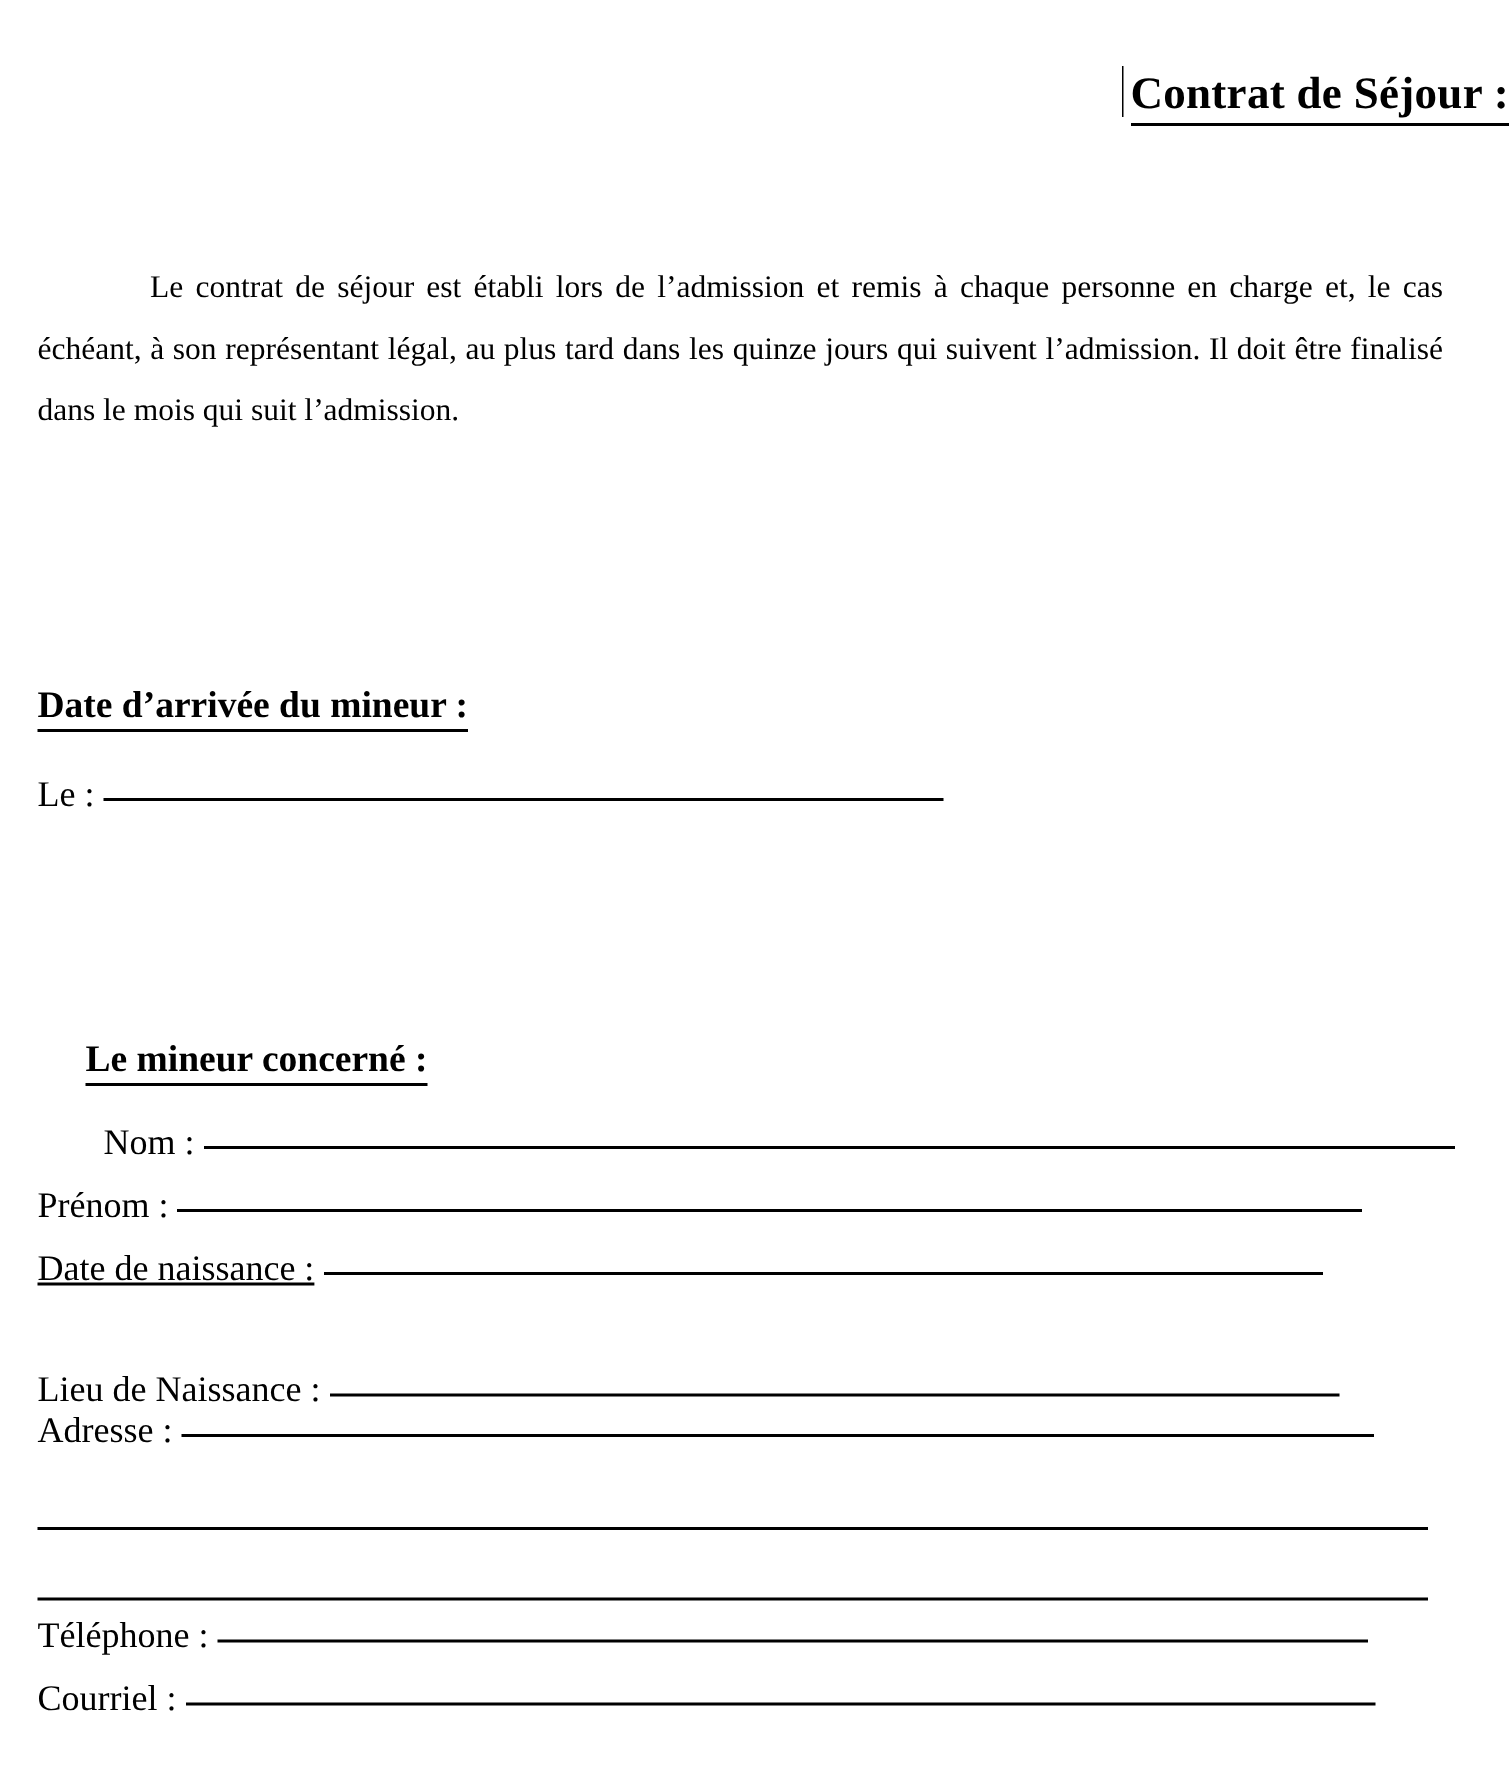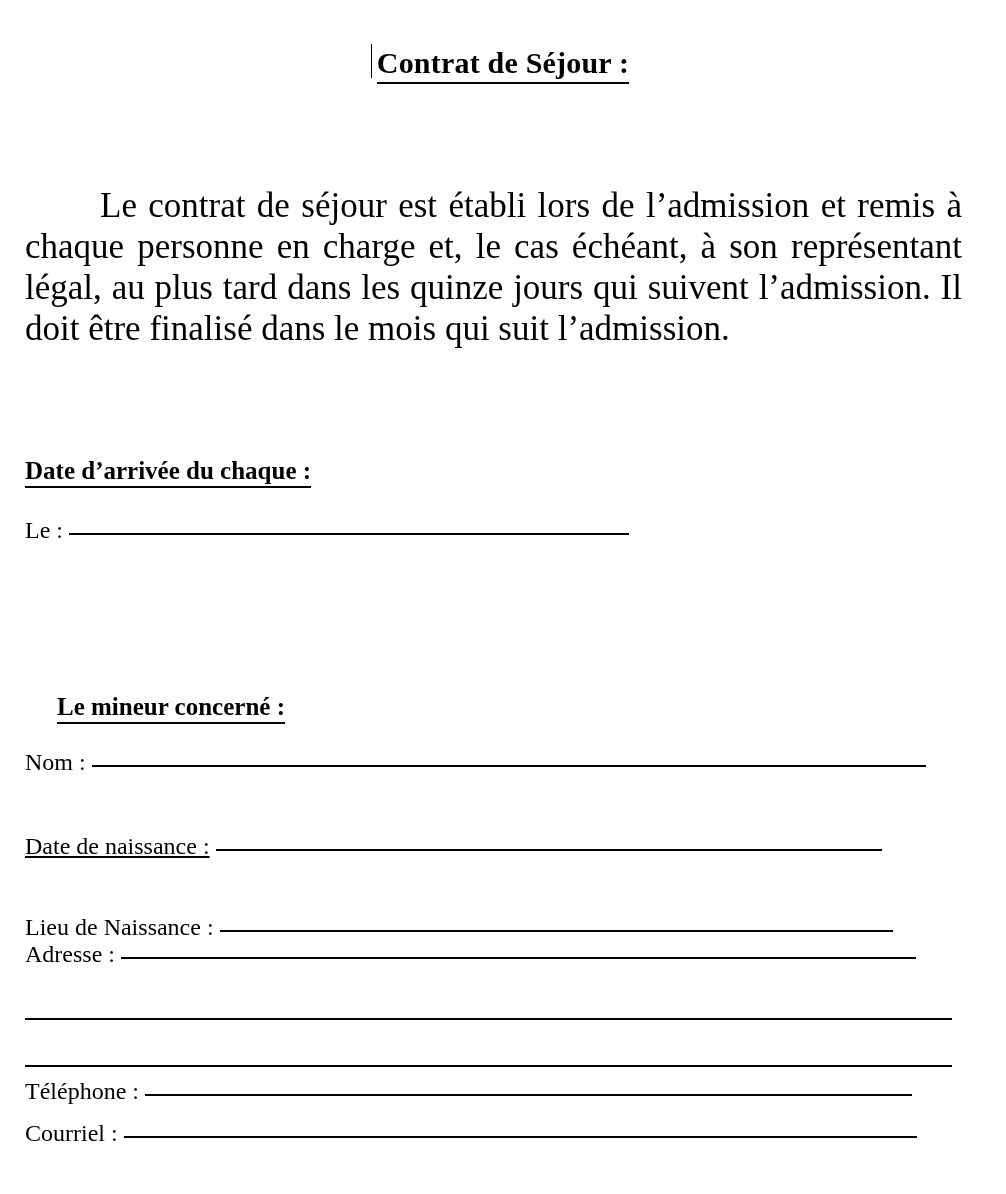--- a/index.html
+++ b/index.html
@@ -23,21 +23,21 @@
     padding: 0;
     box-sizing: border-box;
   }
 
   
   .doc-title-wrap {
     position: absolute;
     left: 0;
     top: 26px;
     width: 1006px;
-    text-align: center;
+    text-align: right;
   }
   .doc-title {
     display: inline-block;
     position: relative;
     font-size: 30px;
     font-weight: bold;
     letter-spacing: 0.2px;
     line-height: 1.15;
     border-bottom: 2.6px solid #000;
     padding-bottom: 1px;
@@ -50,21 +50,21 @@
     height: 34px;
     background: #000;
   }
 
   
   .body-par {
     position: absolute;
     left: 25px;
     top: 150px;
     width: 937px;
-    font-size: 35px;
+    font-size: 21px;
     line-height: 41px;
     text-align: justify;
     text-justify: inter-word;
     text-indent: 75px;
     hyphens: none;
   }
 
   
   .section-heading {
     position: absolute;
@@ -106,21 +106,21 @@
   
   .rule-line {
     position: absolute;
     left: 25px;
     height: 0;
     border-bottom: 2.2px solid #000;
   }
 
   
   #row-le            { top: 518px; }
-  #row-nom           { top: 750px; }
+  #row-nom           { top: 750px; margin-left: 44px; }
   #row-prenom        { top: 792px; }
   #row-naissance     { top: 834px; text-decoration: underline; }
   #row-lieu          { top: 915px; }
   #row-adresse       { top: 942px; }
   #rule-adresse-2    { top: 1018px; }
   #rule-adresse-3    { top: 1065px; }
   #row-telephone     { top: 1079px; }
   #row-courriel      { top: 1121px; text-align: right; }
 </style>
 </head>
@@ -130,37 +130,41 @@
 
   <div class="doc-title-wrap">
     <h1 class="doc-title">
       <span class="caret"></span><span>Contrat de Séjour :</span>
     </h1>
   </div>
 
   <p class="body-par">Le contrat de séjour est établi lors de l’admission et remis à chaque personne en charge et, le cas échéant, à son représentant légal, au plus tard dans les quinze jours qui suivent l’admission. Il doit être finalisé dans le mois qui suit l’admission.</p>
 
   <div class="section-heading" id="heading-arrivee">
-    <span class="u">Date d’arrivée du chaque :</span>
+    <span class="u">Date d’arrivée du mineur :</span>
   </div>
 
   <div class="field-row" id="row-le">
     <span class="field-label">Le :</span>
     <span class="field-rule" style="width: 560px;"></span>
   </div>
 
   <div class="section-heading" id="heading-mineur">
     <span class="u">Le mineur concerné :</span>
   </div>
 
   <div class="field-row" id="row-nom">
     <span class="field-label">Nom :</span>
     <span class="field-rule" style="width: 834px;"></span>
   </div>
 
+  <div class="field-row" id="row-prenom">
+    <span class="field-label">Prénom :</span>
+    <span class="field-rule" style="width: 790px;"></span>
+  </div>
 
   <div class="field-row" id="row-naissance">
     <span class="field-label">Date de naissance :</span>
     <span class="field-rule" style="width: 666px;"></span>
   </div>
 
   <div class="field-row" id="row-lieu">
     <span class="field-label">Lieu de Naissance :</span>
     <span class="field-rule" style="width: 673px;"></span>
   </div>

